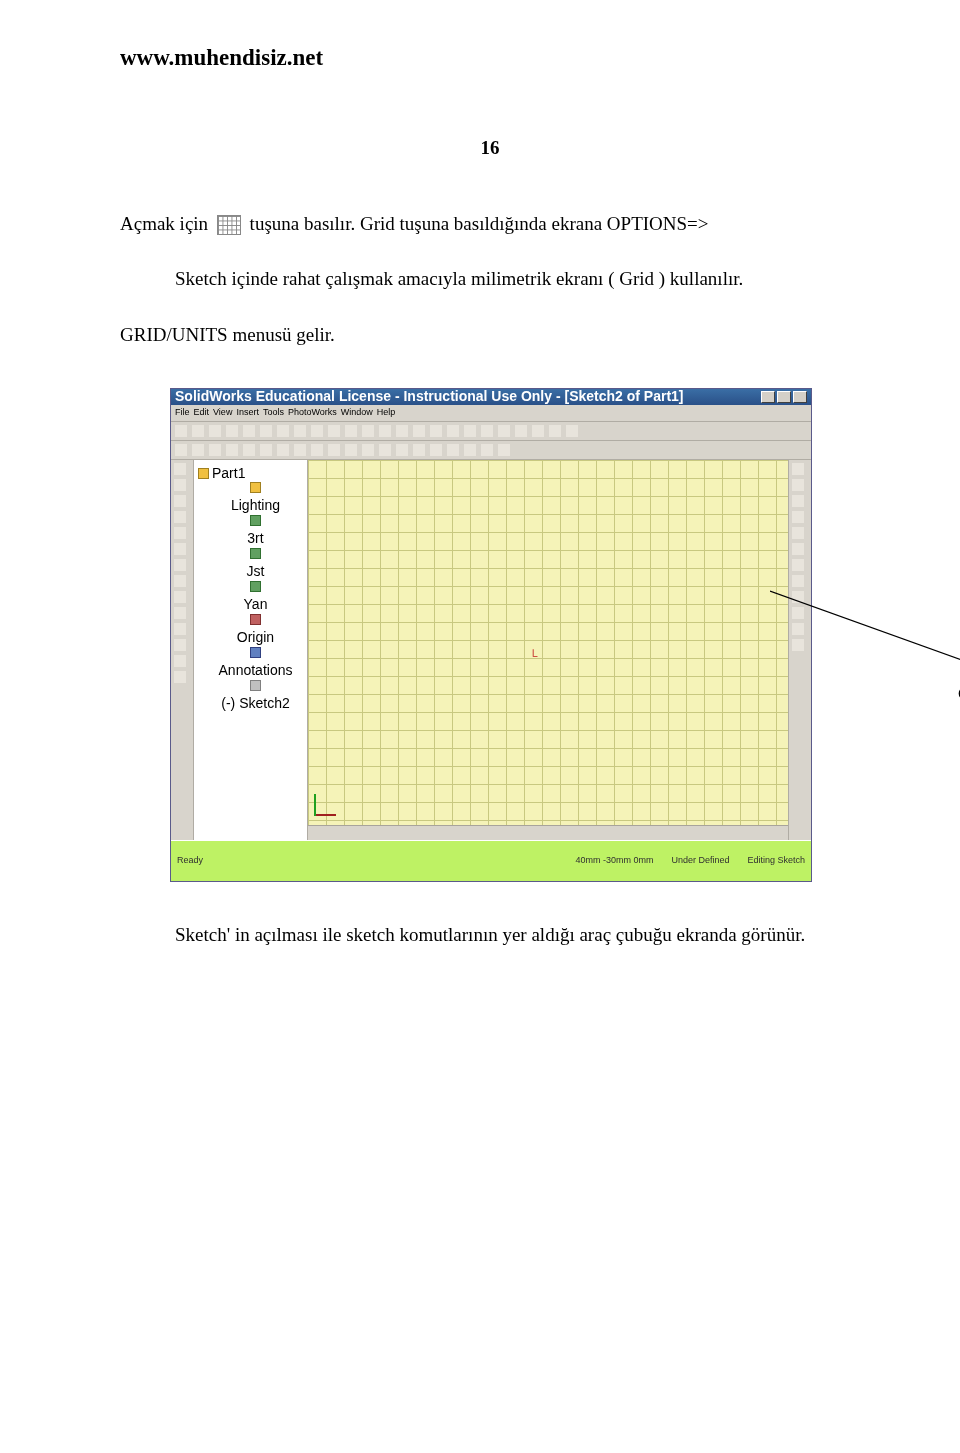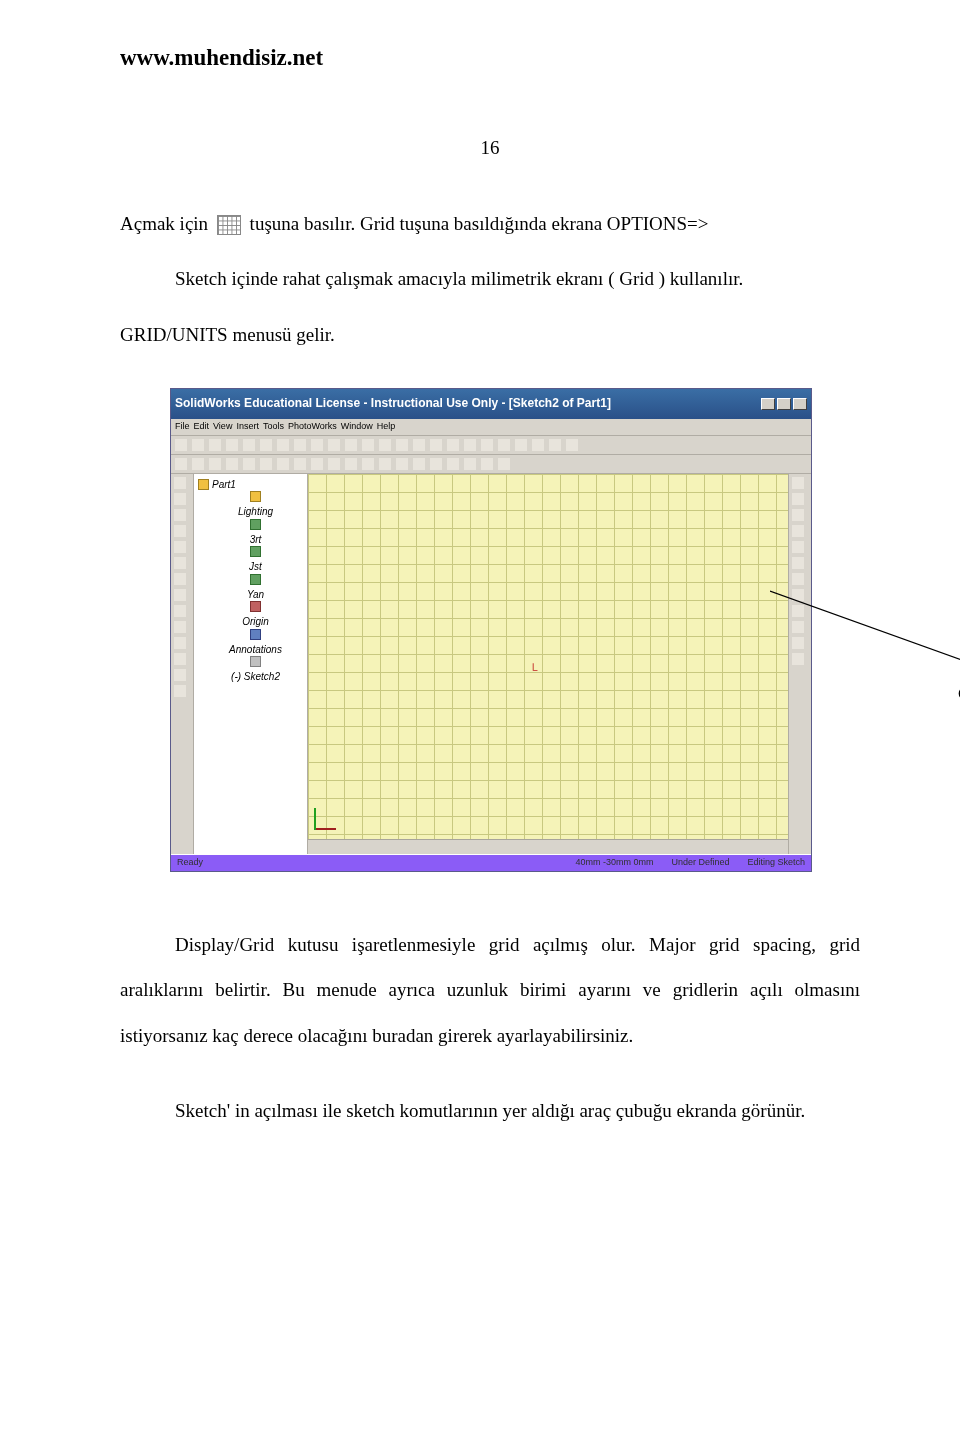--- a/index.html
+++ b/index.html
@@ -17,20 +17,21 @@
   }
   .site-header {
     font-weight: bold;
     margin-bottom: 40px;
     font-size: 23px;
   }
   .page-number {
     text-align: center;
     margin: 10px 0 30px 0;
     font-size: 19px;
+    font-weight: bold;
   }
   .para {
     text-align: justify;
     margin: 0 0 10px 0;
   }
   .para.indent {
     text-indent: 55px;
   }
   .grid-icon {
     display: inline-block;
@@ -58,23 +59,23 @@
     line-height: 1.2;
     background: #d4d0c8;
     position: relative;
   }
   .titlebar {
     background: linear-gradient(#3a6ea5, #2a5088);
     color: #fff;
     height: 16px;
     display: flex;
     align-items: center;
-    padding: 7px 4px;
+    padding: 0 4px;
     font-weight: bold;
-    font-size: 12px;
+    font-size: 14px;
     justify-content: space-between;
   }
   .titlebar .wbtns {
     display: flex;
     gap: 2px;
   }
   .titlebar .wbtn {
     width: 12px; height: 10px;
     background: #d4d0c8;
     border: 1px solid #fff;
@@ -119,24 +120,23 @@
     flex-direction: column;
     gap: 2px;
     padding: 2px;
   }
   .left-tools .tbtn { width: 14px; height: 14px; }
   .tree {
     width: 105px;
     background: #fff;
     border-right: 1px solid #b0aca4;
     color: #000;
-    font-size: 10px;
+    font-size: 14px;
     line-height: 1.35;
     padding: 4px;
-    font-style: italic;
   }
   .tree-item {
     white-space: nowrap;
     display: flex;
     align-items: center;
     gap: 3px;
   }
   .tree-item.indent1 { padding-left: 10px; flex-direction: column; }
   .ticon {
     width: 9px; height: 9px;
@@ -199,26 +199,26 @@
     width: 18px;
     background: #d8d4cc;
     border-left: 1px solid #b0aca4;
     display: flex;
     flex-direction: column;
     gap: 2px;
     padding: 2px;
   }
   .statusbar {
     height: 16px;
-    background: #8b5cf6;
+    background: #bef264;
     border-top: 1px solid #fff;
     display: flex;
     align-items: center;
     justify-content: space-between;
-    padding: 0 6px;
+    padding: 12px 6px;
     color: #303030;
   }
   .statusbar .sright { display: flex; gap: 18px; margin-left: 32px; }
 
   
   .pointer-wrap {
     position: absolute;
     top: 195px;
     left: 600px;
     width: 230px;
@@ -418,17 +418,16 @@
 
     <div class="pointer-wrap">
       <svg class="pointer-line">
         <line x1="0" y1="8" x2="200" y2="80" stroke="#000" stroke-width="1.2"></line>
       </svg>
 
       <div class="pointer-label">Grid</div>
     </div>
   </div>
 
-  <p class="para indent" style="margin-top:50px">Display/Grid kutusu işaretlenmesiyle grid açılmış olur. Major grid spacing, grid aralıklarını belirtir. Bu menude ayrıca uzunluk birimi ayarını ve gridlerin açılı olmasını istiyorsanız kaç derece olacağını buradan girerek ayarlayabilirsiniz.</p>
 
   <p class="para indent" style="margin-top:30px">Sketch' in açılması ile sketch komutlarının yer aldığı araç çubuğu ekranda görünür.</p>
 
 </div>
 
 </body></html>

